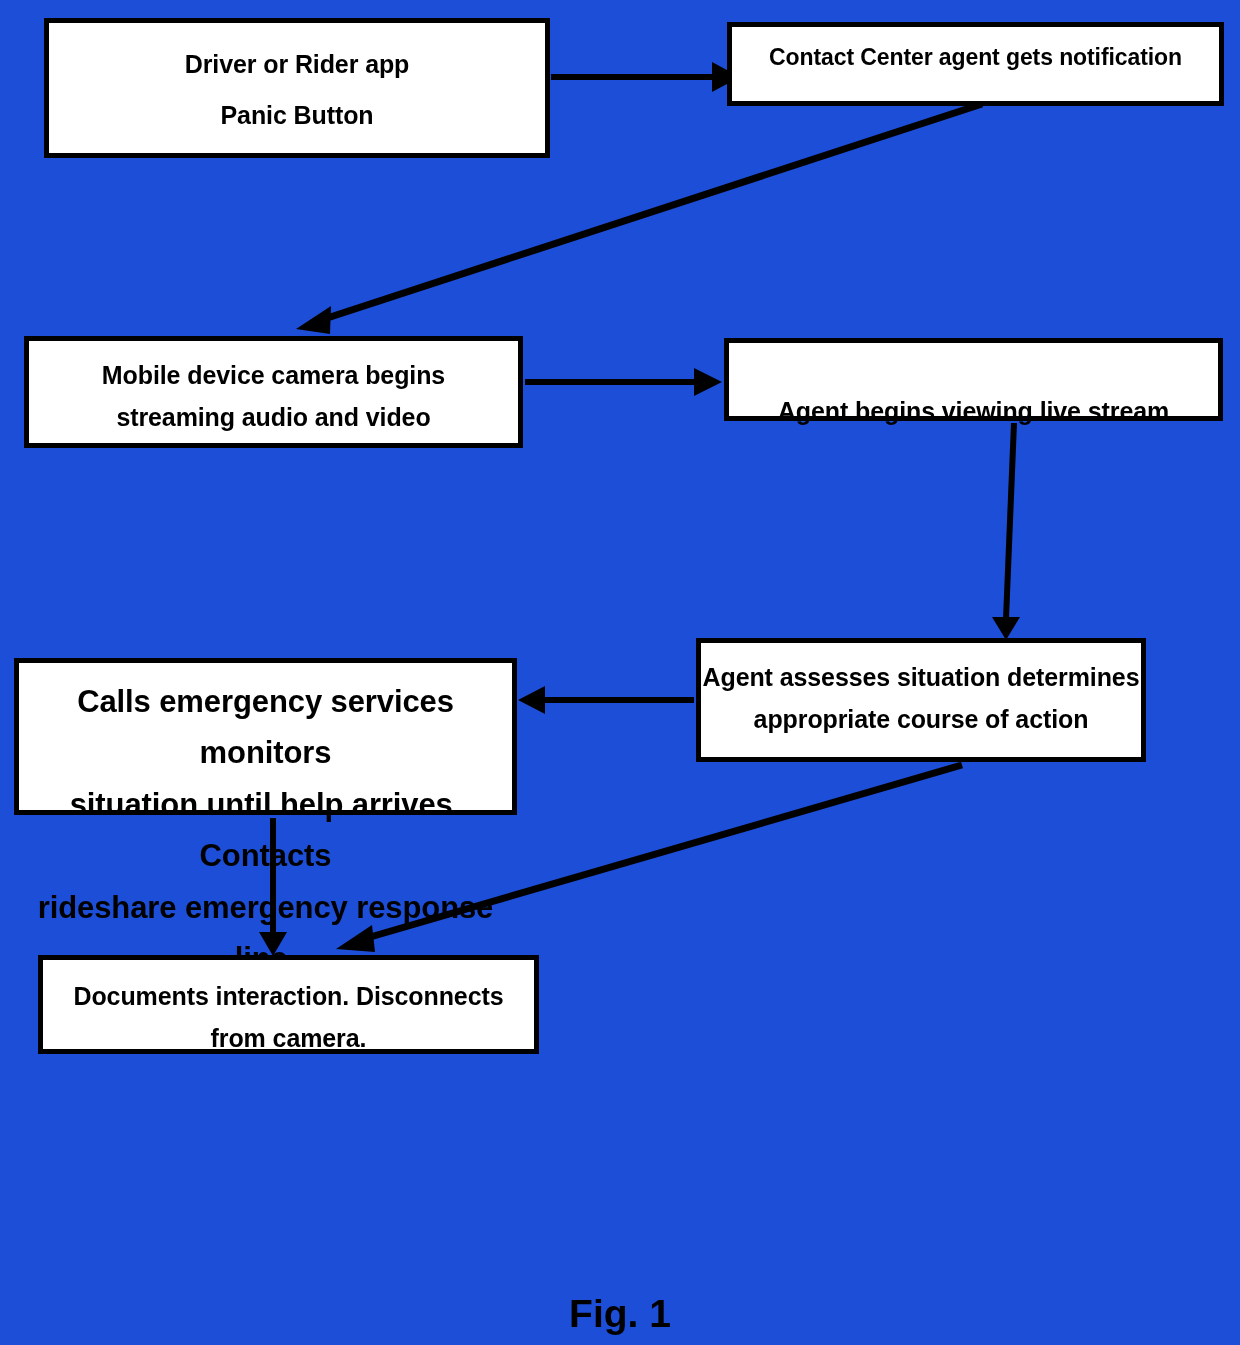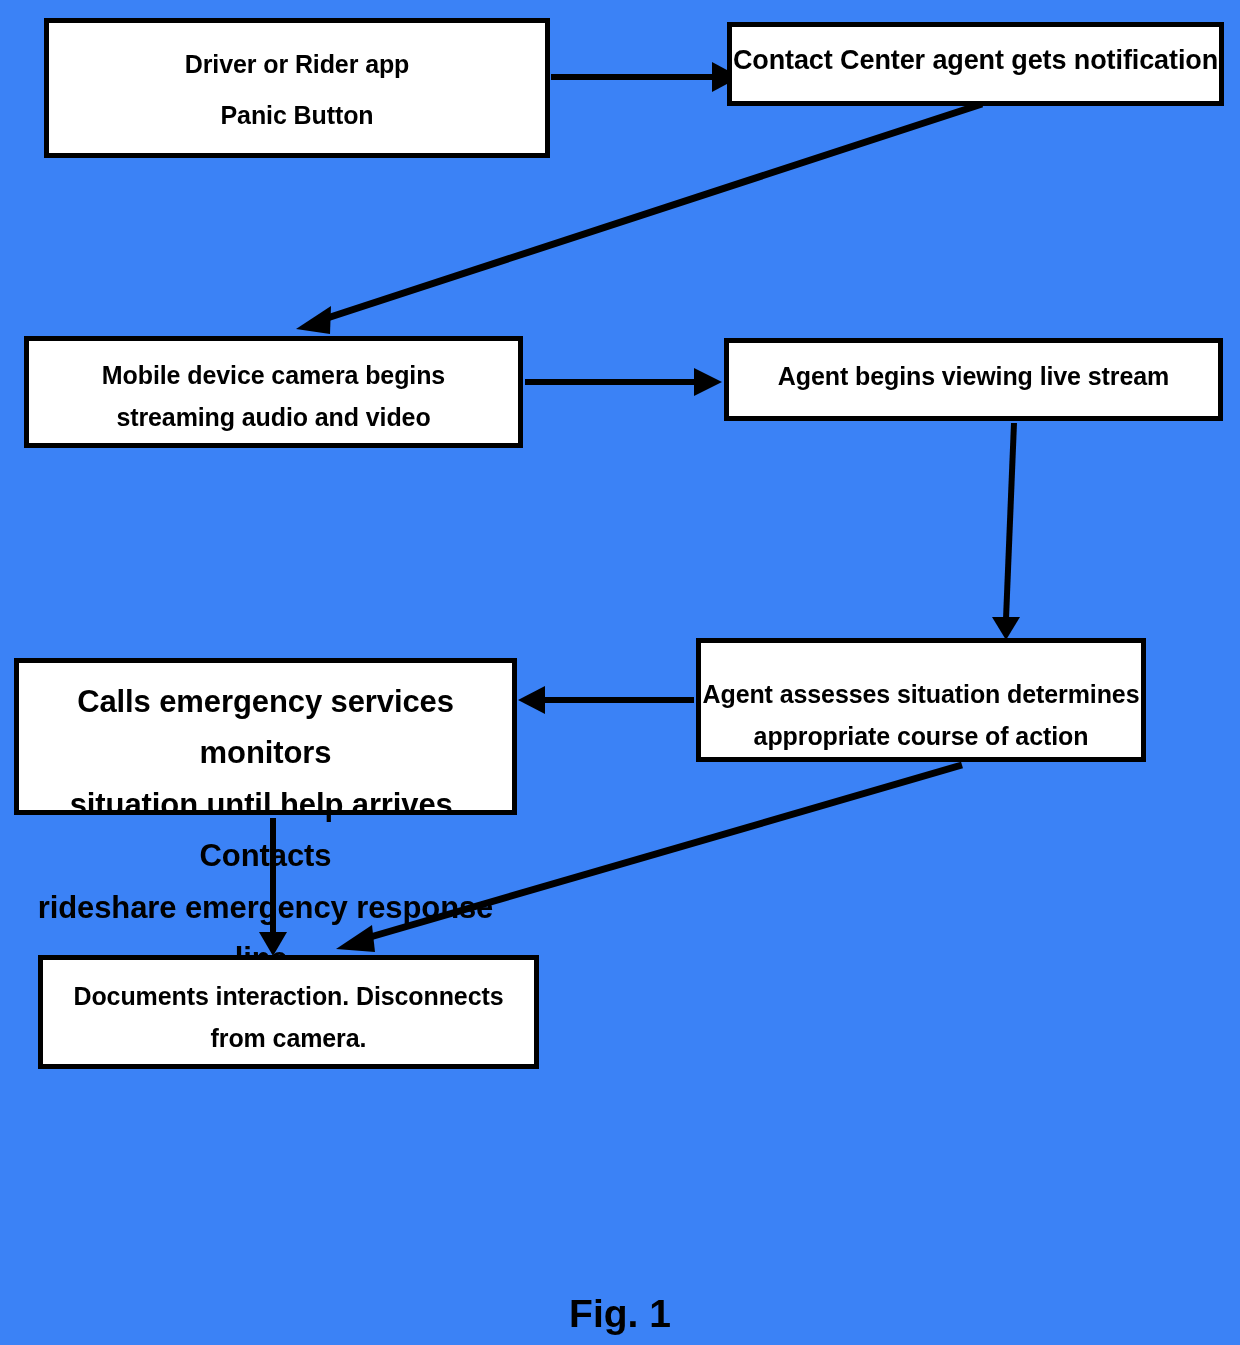--- a/index.html
+++ b/index.html
@@ -7,21 +7,21 @@
     padding: 0;
     background: #ffffff;
   }
   body {
     font-family: "Liberation Sans", sans-serif;
   }
   #figure-root {
     position: relative;
     width: 1240px;
     height: 1345px;
-    background: #3b82f6;
+    background: #1d4ed8;
     overflow: hidden;
   }
   .flow-box {
     position: absolute;
     box-sizing: border-box;
     border: 5px solid #000000;
     background: #ffffff;
     display: flex;
     justify-content: center;
     z-index: 3;
@@ -33,35 +33,35 @@
     text-align: center;
     line-height: 1.62;
     white-space: pre-line;
     letter-spacing: -0.1px;
   }
   
   #box-panic        { left: 44px;  top: 18px;   width: 506px; height: 140px; align-items: flex-start; padding-top: 16px; }
   #box-panic .box-text { font-size: 25px; line-height: 2.05; }
 
   #box-notification { left: 727px; top: 22px;   width: 497px; height: 84px;  align-items: flex-start; padding-top: 12px; }
-  #box-notification .box-text { font-size: 27px; }
+  #box-notification .box-text { font-size: 23px; }
 
   #box-streaming    { left: 24px;  top: 336px;  width: 499px; height: 112px; align-items: flex-start; padding-top: 14px; }
   #box-streaming .box-text { font-size: 25px; line-height: 1.66; }
 
   #box-livestream   { left: 724px; top: 338px;  width: 499px; height: 83px;  align-items: flex-start; padding-top: 13px; }
-  #box-livestream .box-text { font-size: 25px; }
+  #box-livestream .box-text { font-size: 25px; margin-top: 35px; }
 
-  #box-assess       { left: 696px; top: 638px;  width: 450px; height: 124px; align-items: flex-end; padding-top: 14px; }
+  #box-assess       { left: 696px; top: 638px;  width: 450px; height: 124px; align-items: flex-start; padding-top: 14px; }
   #box-assess .box-text { font-size: 25px; line-height: 1.66; }
 
   #box-emergency    { left: 14px;  top: 658px;  width: 503px; height: 157px; align-items: flex-start; padding-top: 13px; }
   #box-emergency .box-text { font-size: 31px; line-height: 1.66; }
 
-  #box-documents    { left: 38px;  top: 955px;  width: 501px; height: 114px; align-items: flex-start; padding-top: 16px; }
+  #box-documents    { left: 38px;  top: 955px;  width: 501px; height: 99px; align-items: flex-start; padding-top: 16px; }
   #box-documents .box-text { font-size: 25px; line-height: 1.66; }
 
   #arrow-layer {
     position: absolute;
     left: 0;
     top: 0;
     width: 1240px;
     height: 1345px;
     z-index: 1;
     pointer-events: none;

